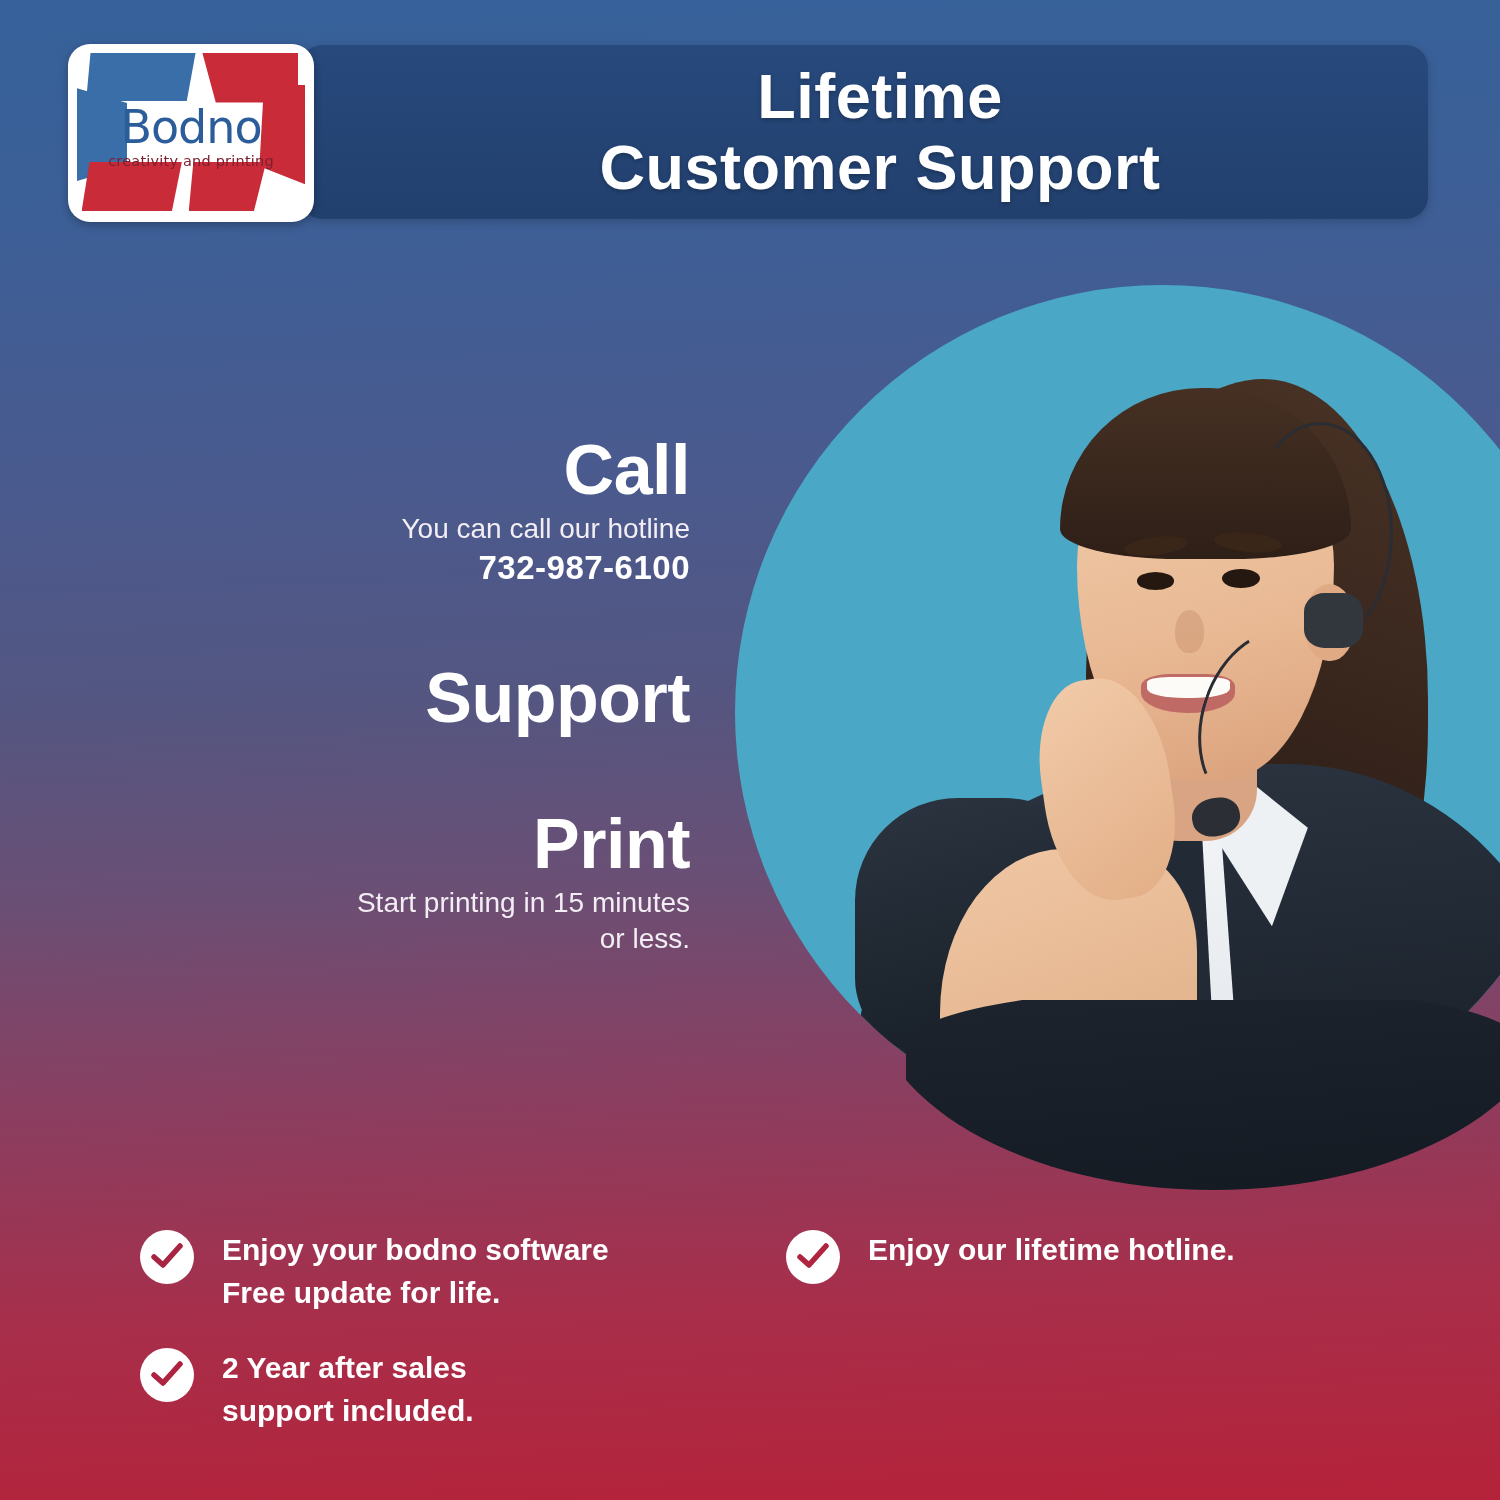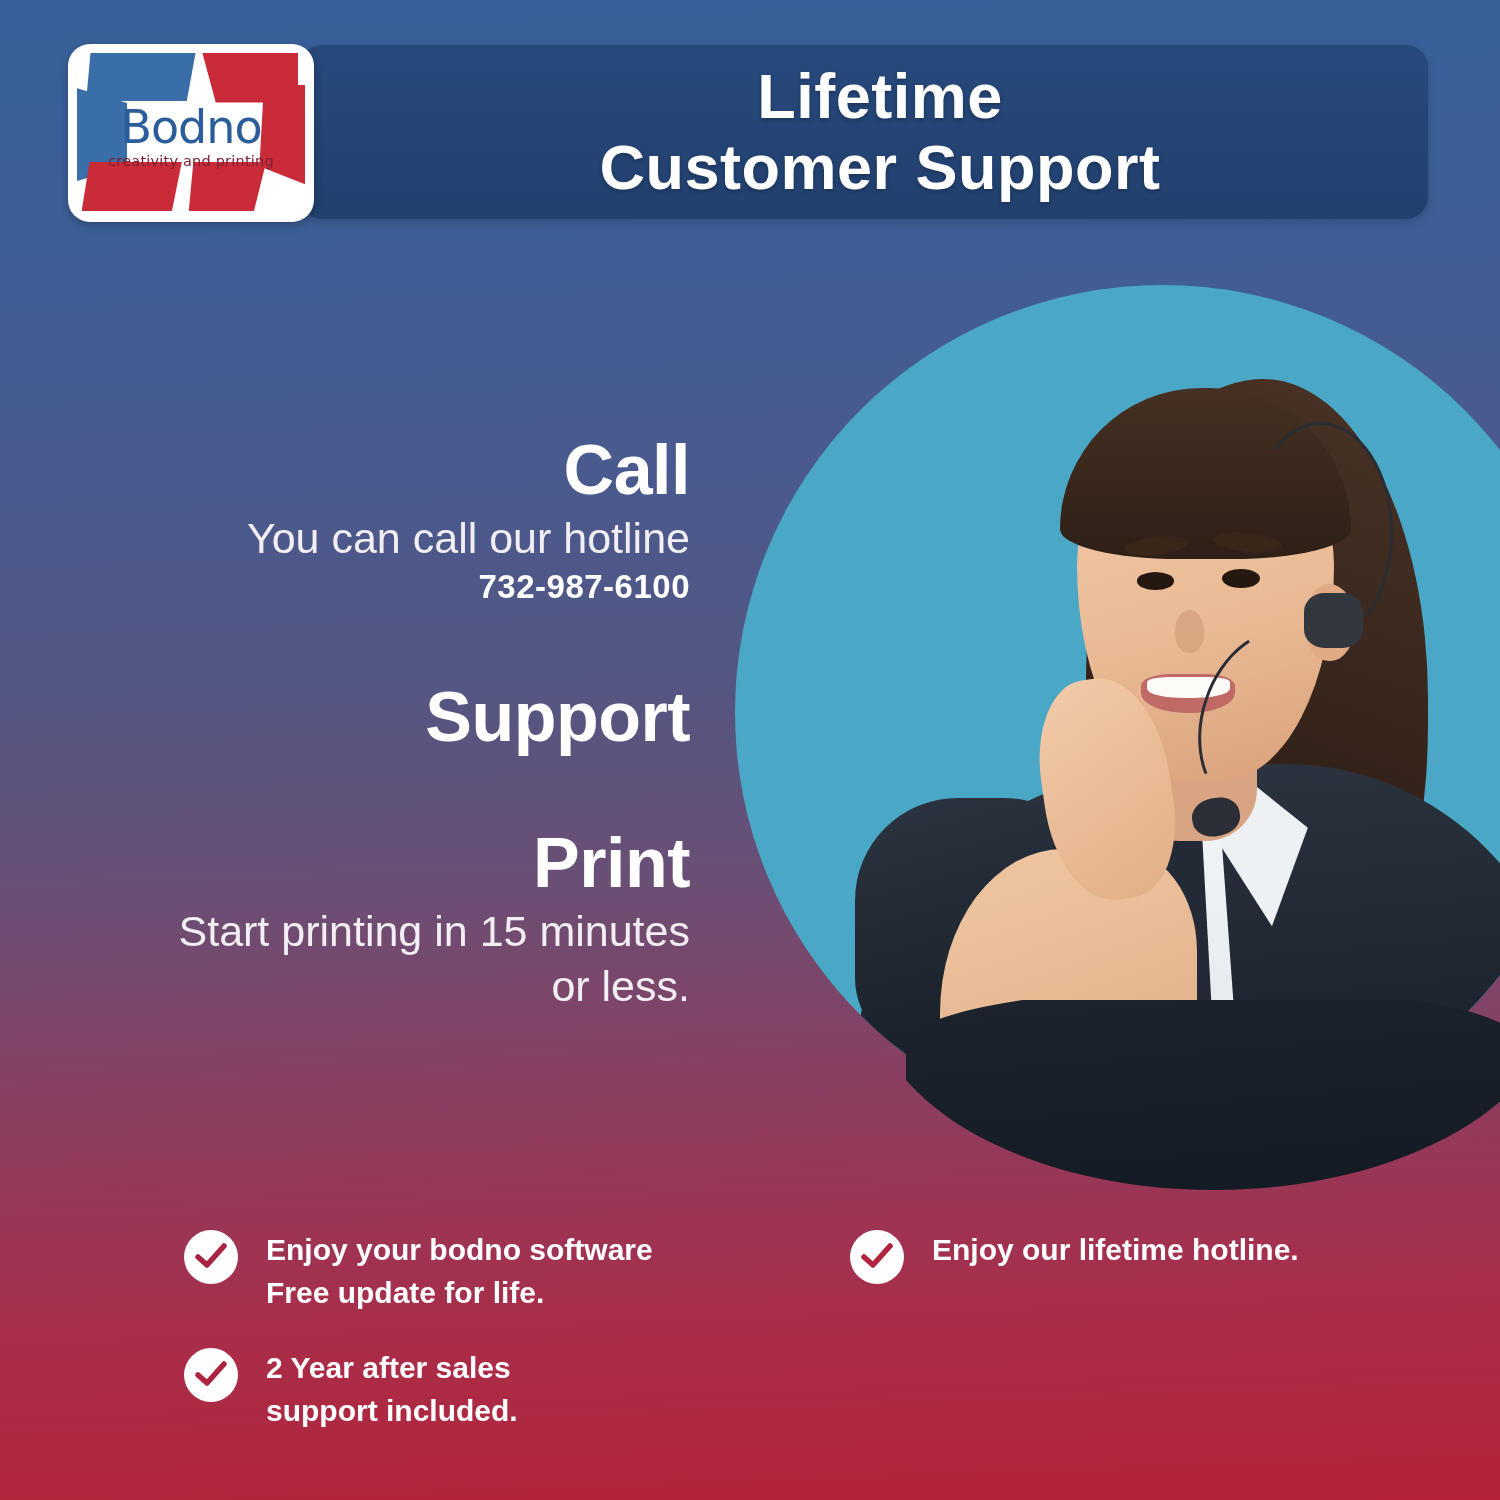--- a/index.html
+++ b/index.html
@@ -251,36 +251,35 @@
     margin-top:23px;
   }
   .feature{ margin-bottom:76px; }
   .feature:last-child{ margin-bottom:0; }
   .feature-title{
     font-size:70px; font-weight:bold; line-height:1.0;
     letter-spacing:-.5px;
     margin-bottom:6px;
   }
   .feature-desc{
-    font-size:43px; font-weight:400; line-height:1.28;
+    font-size:28px; font-weight:400; line-height:1.28;
     color:#f2eef4;
     white-space:pre-line;
   }
   .feature-strong{
     font-size:33px; font-weight:bold; letter-spacing:.5px;
     display:block; margin-top:2px;
   }
 
   
   .checklist{
     position:absolute;
     left:140px; top:1228px; width:1280px;
     display:flex;
-    gap:96px;
-    justify-content:flex-end;
+    gap:76px;
   }
   .check-col{ width:570px; }
   .check-item{
     display:flex; align-items:flex-start;
     gap:28px;
     margin-bottom:32px;
   }
   .check-icon{
     flex:0 0 auto;
     width:54px; height:54px; border-radius:50%;

